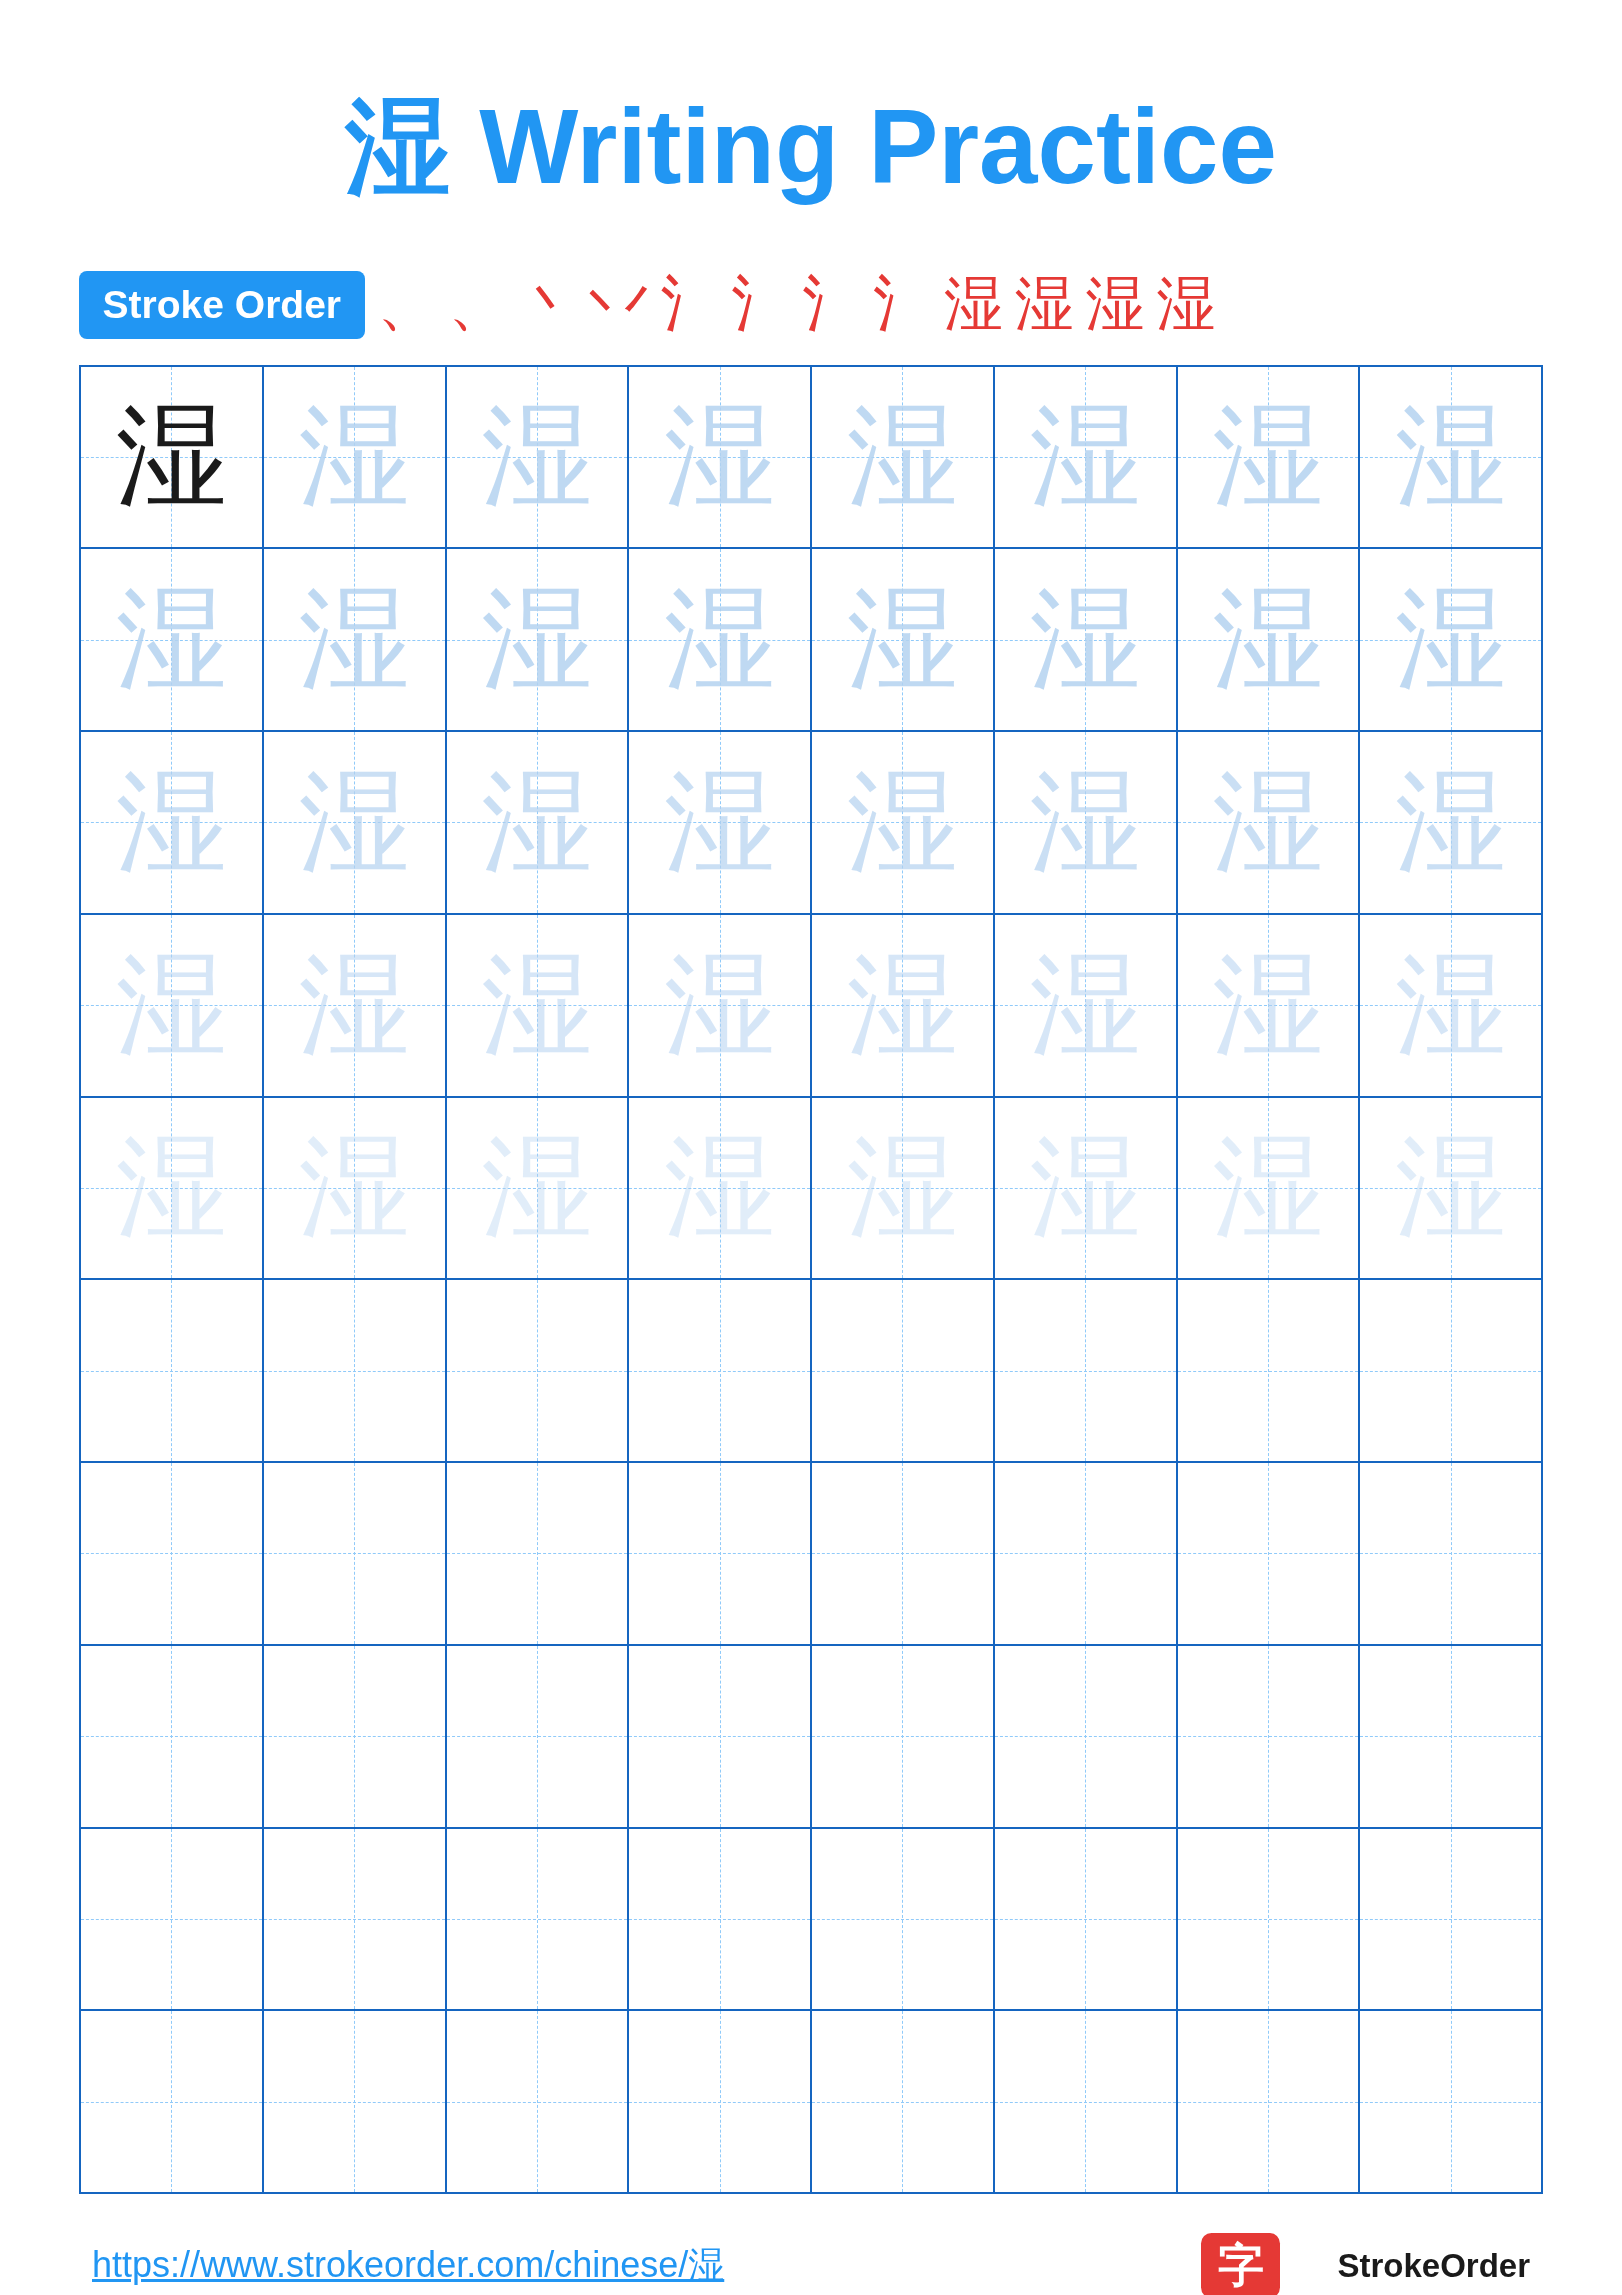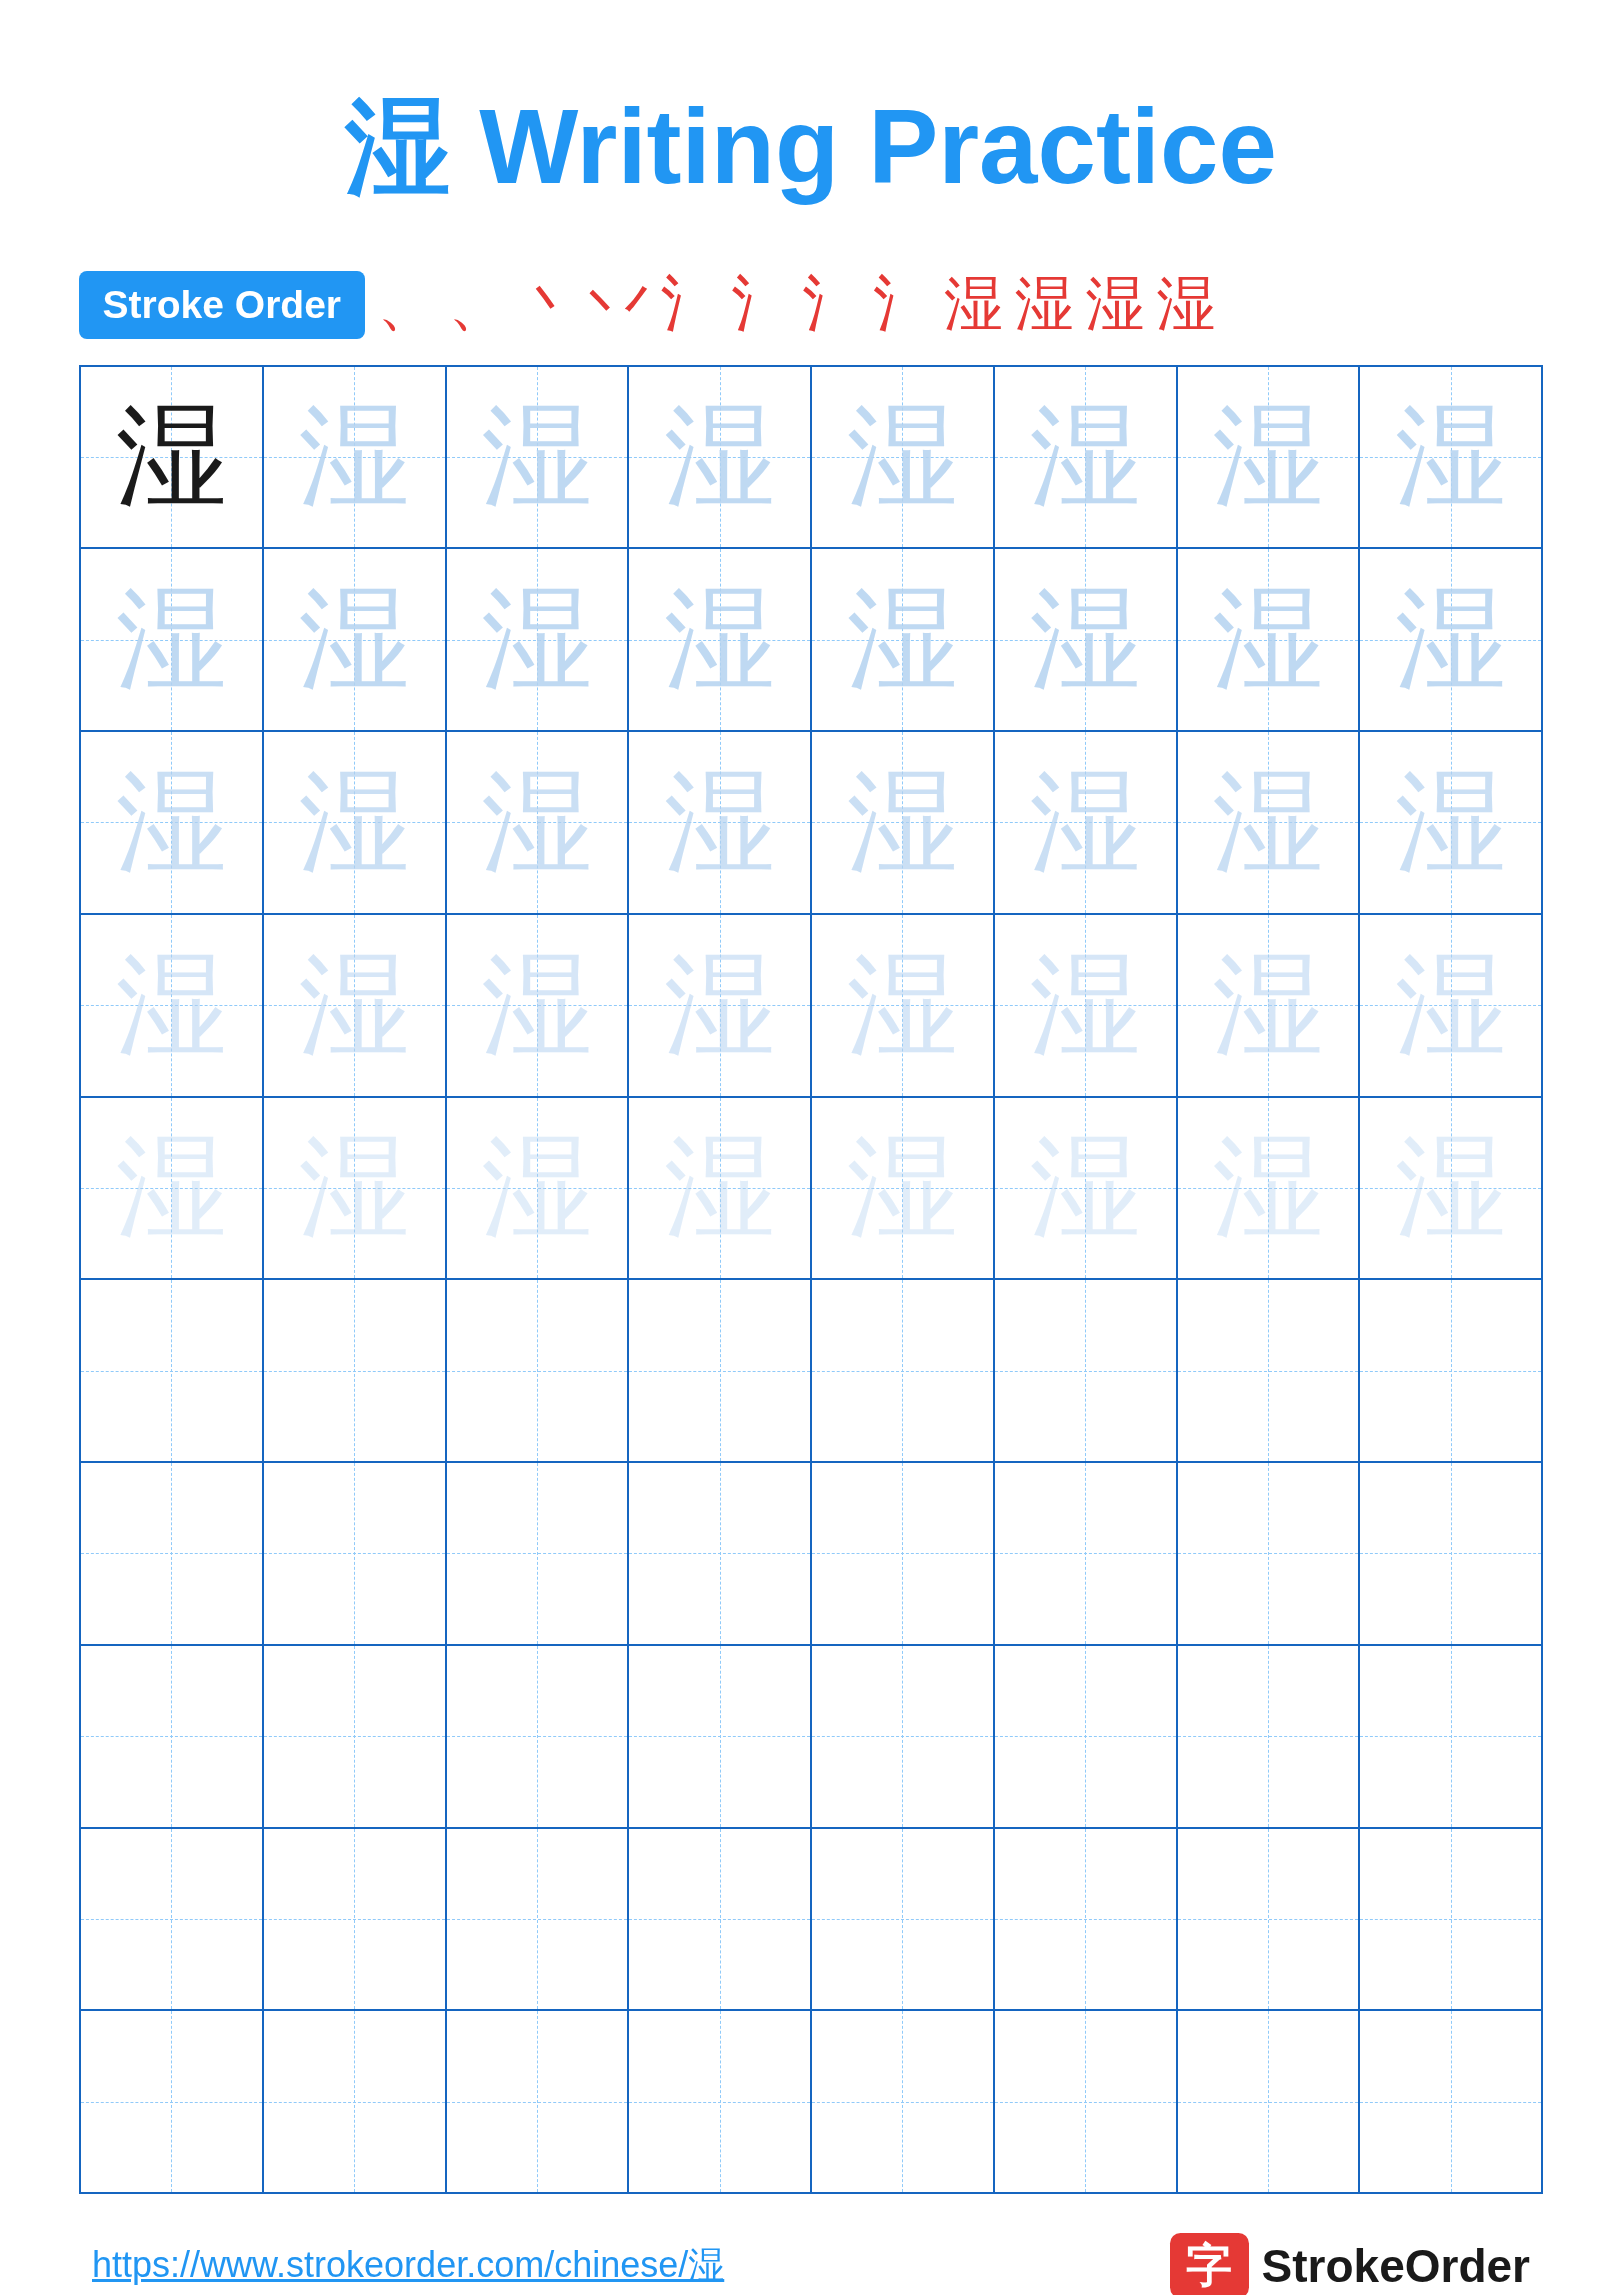--- a/index.html
+++ b/index.html
@@ -166,24 +166,25 @@
       display: flex;
       align-items: center;
       justify-content: center;
       color: white;
       font-size: 46px;
       font-family: serif;
       font-weight: bold;
     }
 
     .logo-text {
-      font-size: 46px;
+      font-size: 33px;
       font-weight: bold;
       color: #1a1a1a;
       font-family: Arial, sans-serif;
+      margin-left: 44px;
     }
   </style>
 </head>
 <body>
 
 <div class="page">
 
   <div class="title">
     <span>湿 Writing Practice</span>
   </div>

